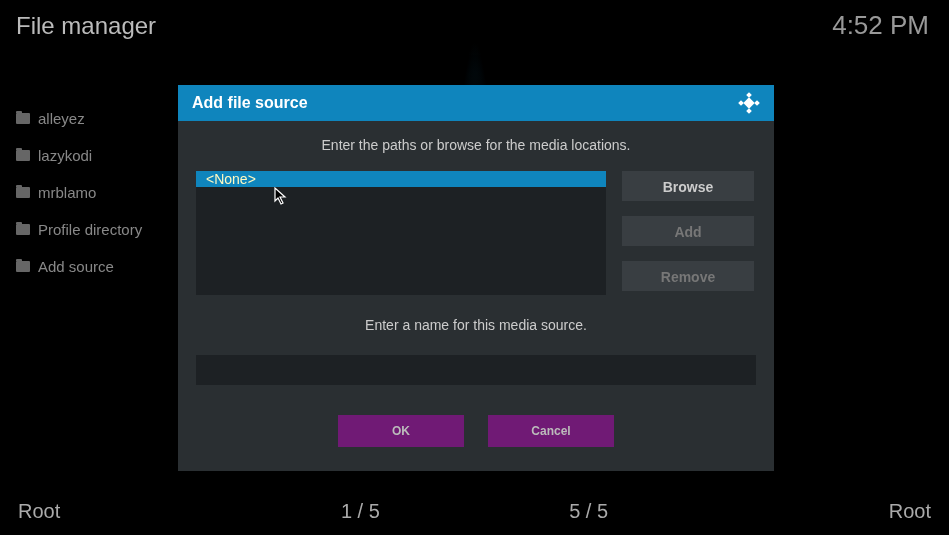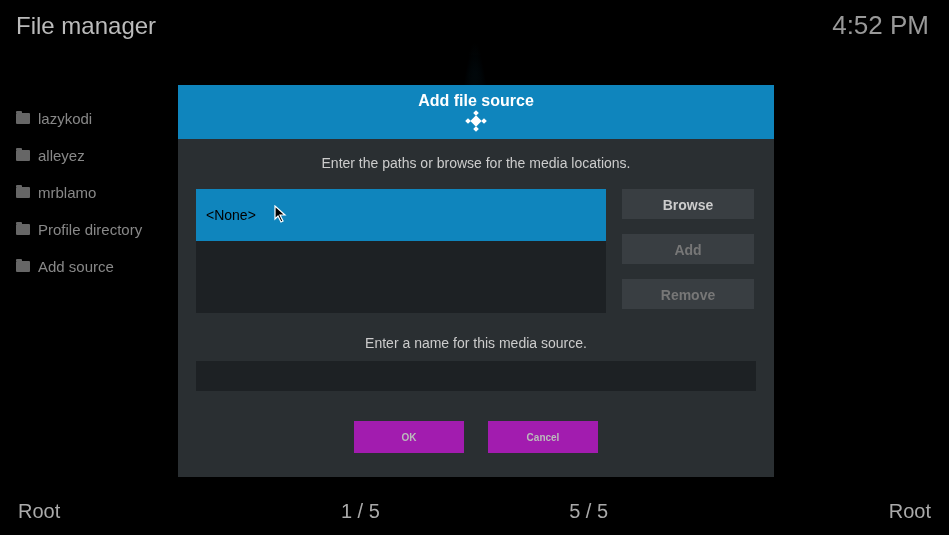--- a/index.html
+++ b/index.html
@@ -108,21 +108,20 @@
       background: #2a2f32;
       z-index: 10;
       box-shadow: 0 0 20px rgba(0,0,0,0.8);
     }
     .dialog-header {
       background: #0f85bd;
       padding: 7px 14px;
       display: flex;
       justify-content: space-between;
       align-items: center;
-      flex-direction: column;
     }
     .dialog-title {
       color: #fff;
       font-size: 16px;
       font-weight: bold;
     }
     .kodi-logo {
       width: 22px;
       height: 22px;
       display: flex;
@@ -145,22 +144,22 @@
     }
     .path-list {
       width: 410px;
       background: #1d2124;
       height: 124px;
       display: flex;
       flex-direction: column;
     }
     .path-item {
       background: #0f85bd;
-      color: #000000;
-      padding: 18px 10px;
+      color: #fef9c3;
+      padding: 0 10px;
       font-size: 14px;
       cursor: pointer;
       position: relative;
     }
     .cursor-arrow {
       position: absolute;
       left: 78px;
       top: 16px;
       pointer-events: none;
     }
@@ -181,66 +180,66 @@
       text-align: center;
       height: 30px;
     }
     .btn.dim {
       color: #777;
     }
     .name-label {
       text-align: center;
       color: #ccc;
       font-size: 14px;
-      margin-bottom: 10px;
+      margin-bottom: 22px;
     }
     .name-input {
       width: 100%;
       background: #1d2124;
       border: none;
       height: 30px;
       color: #fff;
       padding: 0 10px;
       font-size: 14px;
       margin-bottom: 30px;
     }
     .dialog-actions {
       display: flex;
       justify-content: center;
       gap: 24px;
     }
     .action-btn {
-      width: 110px;
+      width: 126px;
       height: 32px;
-      background: #a21caf;
+      background: #701a75;
       color: #bbb;
       border: none;
-      font-size: 10px;
+      font-size: 12px;
       font-weight: bold;
       cursor: pointer;
     }
   </style>
 </head>
 <body>
 
 <div class="glow-strip"></div>
 
 <div class="header">
   <div class="page-title">File manager</div>
   <div class="clock">4:52 PM</div>
 </div>
 
 <div class="sidebar">
   <div class="sidebar-item">
     <span class="folder-icon"></span>
+    <span>alleyez</span>
+  </div>
+  <div class="sidebar-item">
+    <span class="folder-icon"></span>
     <span>lazykodi</span>
-  </div>
-  <div class="sidebar-item">
-    <span class="folder-icon"></span>
-    <span>alleyez</span>
   </div>
   <div class="sidebar-item">
     <span class="folder-icon"></span>
     <span>mrblamo</span>
   </div>
   <div class="sidebar-item">
     <span class="folder-icon"></span>
     <span>Profile directory</span>
   </div>
   <div class="sidebar-item">

